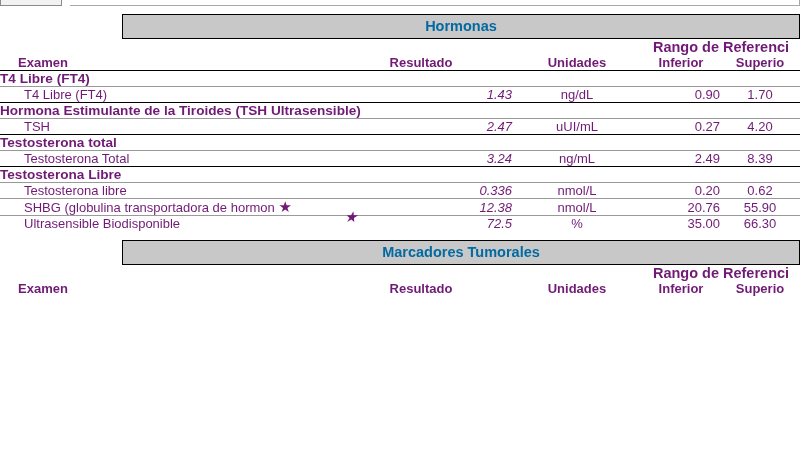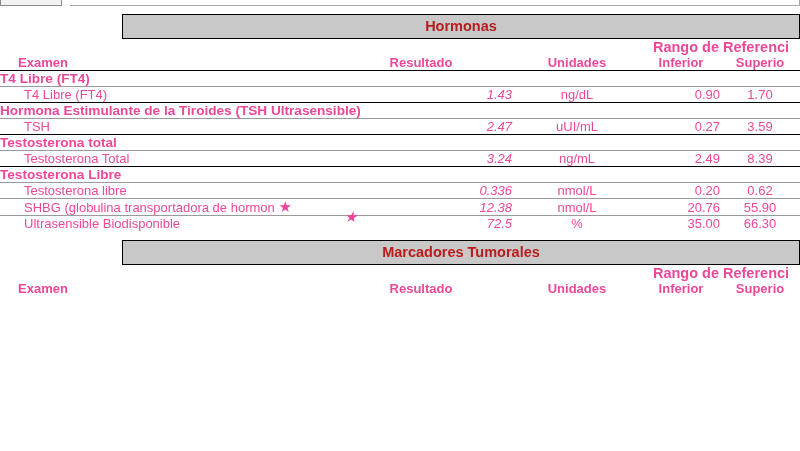--- a/index.html
+++ b/index.html
@@ -32,31 +32,31 @@
     border-left: none;
     background: #ffffff;
   }
 
   .section-bar {
     background: #c8c8c8;
     border: 1px solid #000000;
     text-align: center;
     font-weight: bold;
     font-size: 14.5px;
-    color: #b91c1c;
+    color: #0369a1;
     padding: 3px 0 4px 0;
     margin: 0 0 0 0;
   }
 
   table.rep {
     border-collapse: collapse;
     width: 100%;
     table-layout: fixed;
     font-size: 13px;
-    color: #ec4899;
+    color: #701a75;
   }
   table.rep td, table.rep th { padding: 0; }
 
   
   .c-exam  { width: 330px; }
   .c-res   { width: 182px; }
   .c-uni   { width: 130px; }
   .c-inf   { width: 78px; }
   .c-sup   { width: 80px; }
 
@@ -163,21 +163,21 @@
       </tr>
 
       <tr class="group-row">
         <td colspan="5">Hormona Estimulante de la Tiroides (TSH Ultrasensible)</td>
       </tr>
       <tr class="data-row">
         <td class="exam">TSH</td>
         <td class="res">2.47</td>
         <td class="uni">uUI/mL</td>
         <td class="inf">0.27</td>
-        <td class="sup">3.59</td>
+        <td class="sup">4.20</td>
       </tr>
 
       <tr class="group-row">
         <td colspan="5">Testosterona total</td>
       </tr>
       <tr class="data-row">
         <td class="exam">Testosterona Total</td>
         <td class="res">3.24</td>
         <td class="uni">ng/mL</td>
         <td class="inf">2.49</td>

